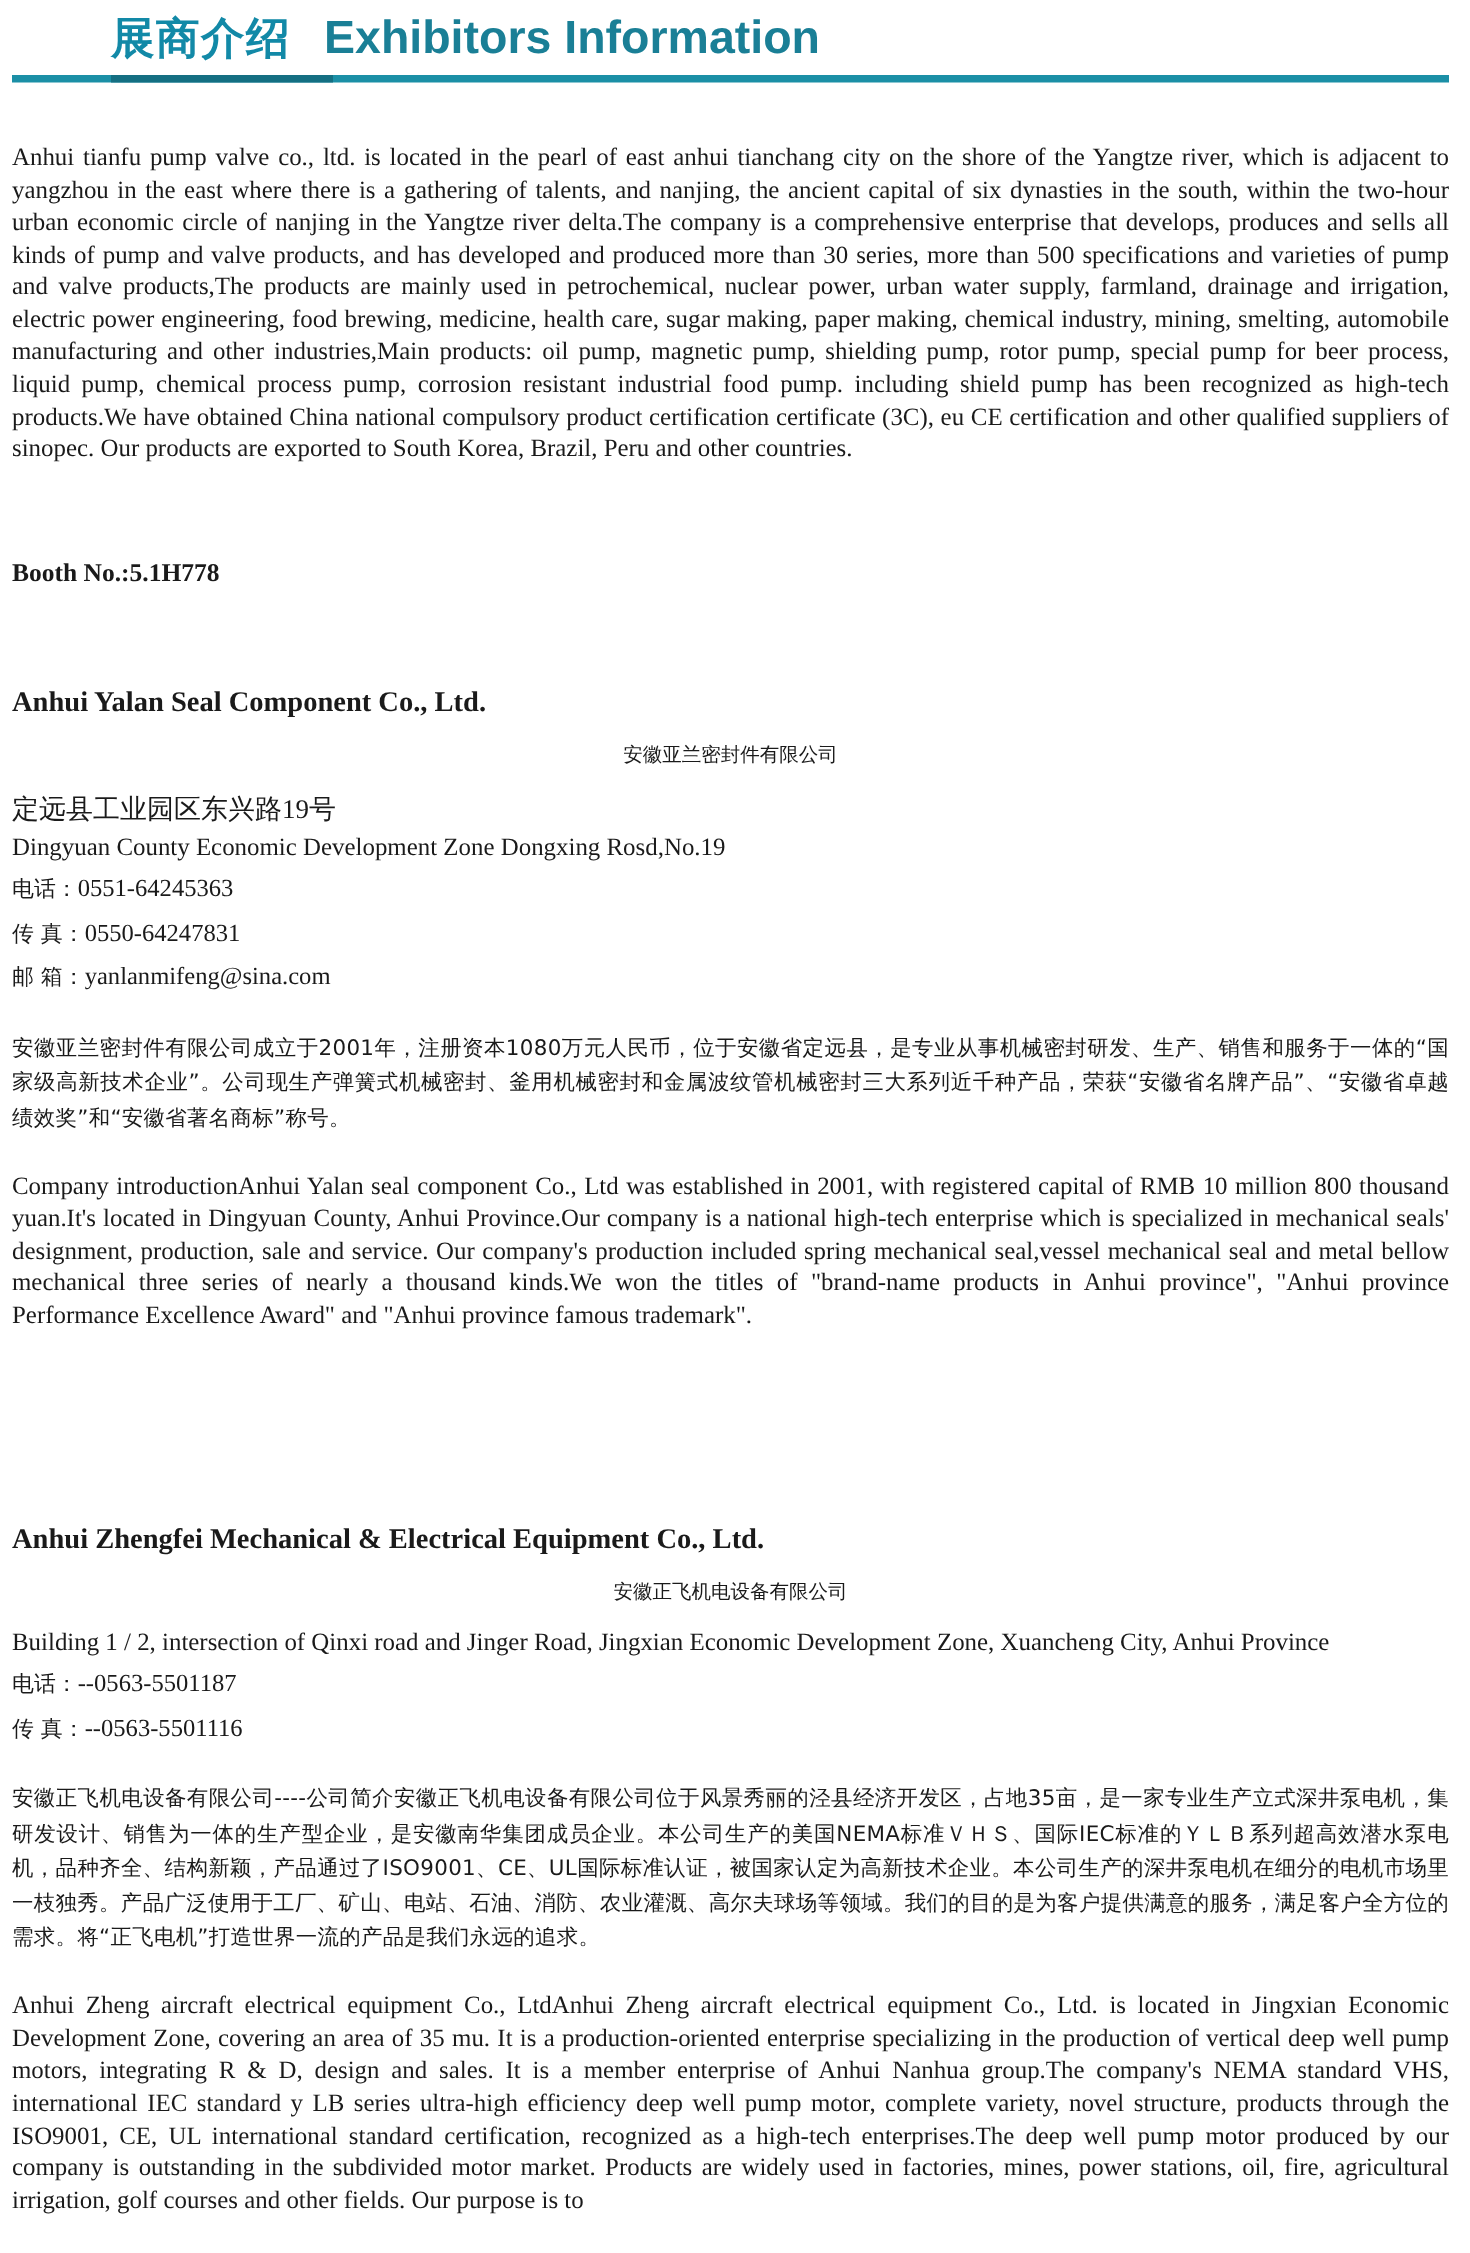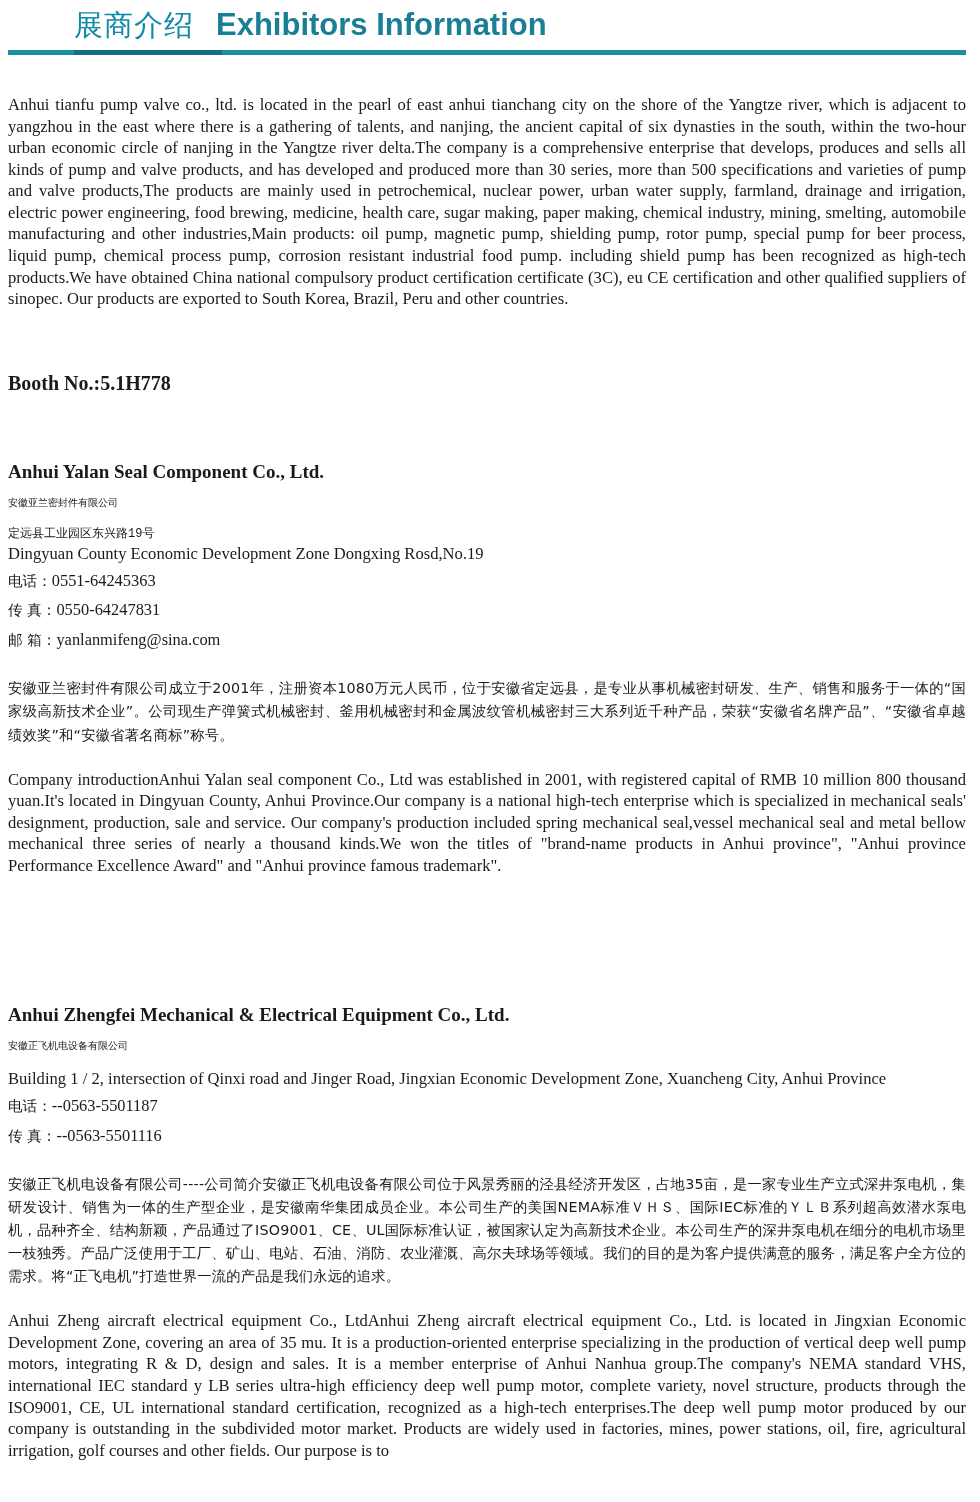--- a/index.html
+++ b/index.html
@@ -30,21 +30,21 @@
   }
   .header-inner {
     display: flex;
     align-items: baseline;
     gap: 22px;
     padding-top: 6px;
   }
   .header-cn {
     font-family: "DejaVu Sans", sans-serif;
     font-size: 29px;
-    font-weight: normal;
+    font-weight: bold;
     color: #1289a7;
     letter-spacing: 1px;
     position: relative;
   }
   .header-en {
     font-family: "Liberation Sans", sans-serif;
     font-size: 31px;
     font-weight: bold;
     color: #1a7f96;
     letter-spacing: 0px;
@@ -87,36 +87,37 @@
     text-align: justify;
   }
   .gap-sm { height: 13px; }
   .gap-md { height: 22px; }
   .gap-lg { height: 46px; }
   .gap-xl { height: 62px; }
 
   .booth {
     font-family: "Liberation Serif", serif;
     font-weight: bold;
-    font-size: 20px;
+    font-size: 17px;
   }
   .company-en {
     font-family: "Liberation Serif", serif;
     font-weight: bold;
     font-size: 19px;
     margin-top: 20px;
   }
   .company-cn {
-    font-family: Liberation Mono, monospace;
-    font-size: 10px;
+    font-family: Liberation Serif, serif;
+    font-size: 13px;
     line-height: 1.6;
+    text-align: center;
   }
   .addr-cn {
-    font-family: Liberation Mono, monospace;
-    font-size: 12px;
+    font-family: Liberation Serif, serif;
+    font-size: 18px;
     line-height: 1.55;
   }
   .addr-en {
     font-family: "Liberation Serif", serif;
     font-size: 16.6px;
     line-height: 1.35;
   }
   .contact-line {
     font-family: "DejaVu Sans", sans-serif;
     font-size: 14.6px;

